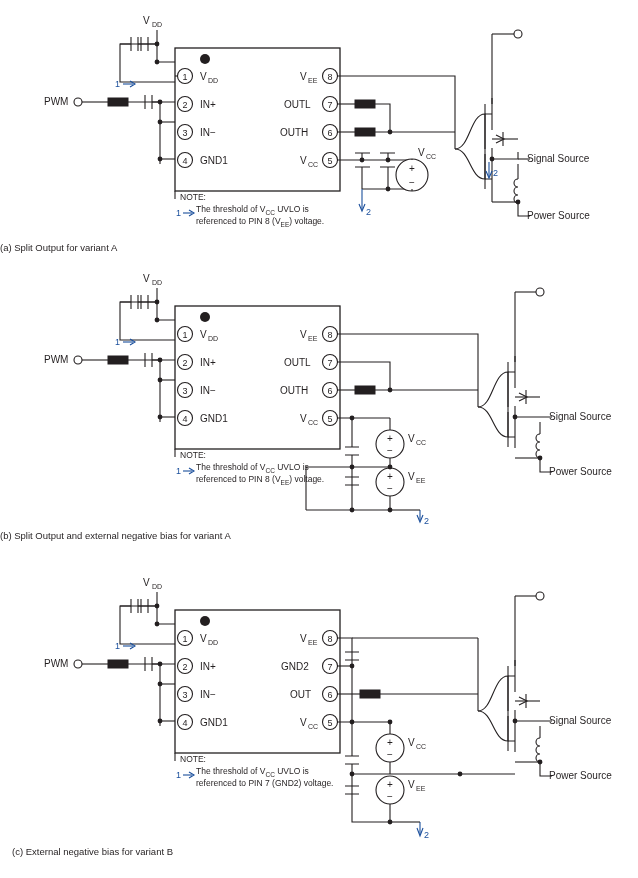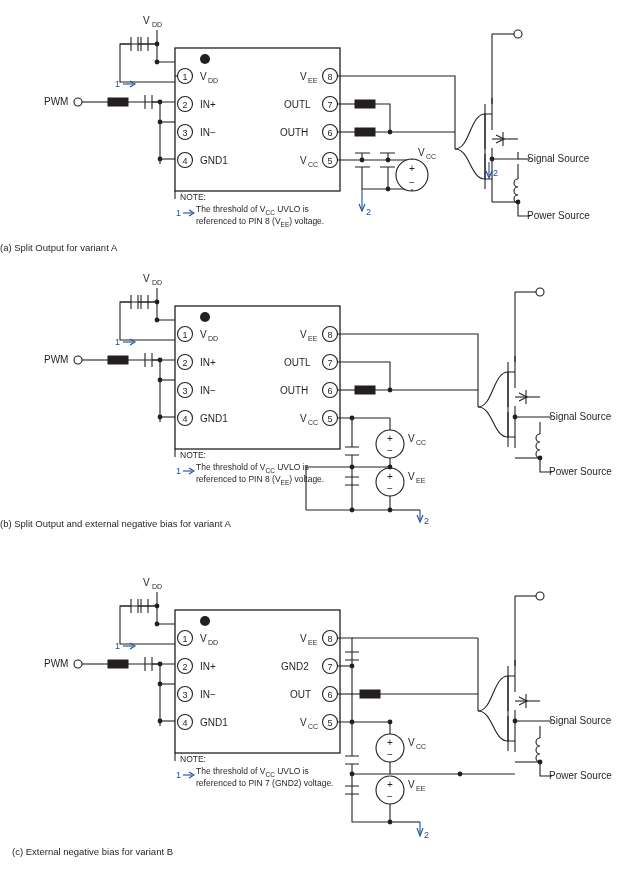--- a/index.html
+++ b/index.html
@@ -294,21 +294,21 @@
       <circle class="dotfill" cx="540" cy="196" r="2.4"></circle>
 
       <path class="wire" d="M175 187 L175 195"></path>
       <text class="note" x="180" y="196">NOTE:</text>
       <text class="note" x="196" y="208"><tspan>The threshold of V</tspan><tspan dy="3" style="font-size:6.5px">CC</tspan><tspan dy="-3"> UVLO is</tspan></text>
       <text class="note" x="196" y="220"><tspan>referenced to PIN 8 (V</tspan><tspan dy="3" style="font-size:6.5px">EE</tspan><tspan dy="-3">) voltage.</tspan></text>
       <text class="lbl-blue" x="176" y="212">1</text>
       <path class="wire-blue" d="M183 209 L192 209"></path>
       <path class="wire-blue" d="M189 206 L194 209 L189 212" fill="#1b4f9c"></path>
     </svg>
-    <div class="cap" style="top:256px;">(b) Split Output and external negative bias for variant A</div>
+    <div class="cap" style="top:268px;">(b) Split Output and external negative bias for variant A</div>
   </div>
 
   <div class="fig" style="position:absolute;left:0;top:566px;">
     <svg width="638" height="280" viewBox="0 0 638 280">
       <text class="lbl" x="143" y="20">V</text>
       <text class="lbl-sub" x="152" y="23">DD</text>
       <path class="wire" d="M157 26 L157 58 L175 58"></path>
       <path class="wire" d="M157 40 L120 40 L120 78 L175 78"></path>
       <path class="wire" d="M131 33 L131 47 M138 33 L138 47 M131 40 L120 40 M138 40 L157 40"></path>
       <path class="wire" d="M141 33 L141 47 M148 33 L148 47"></path>

